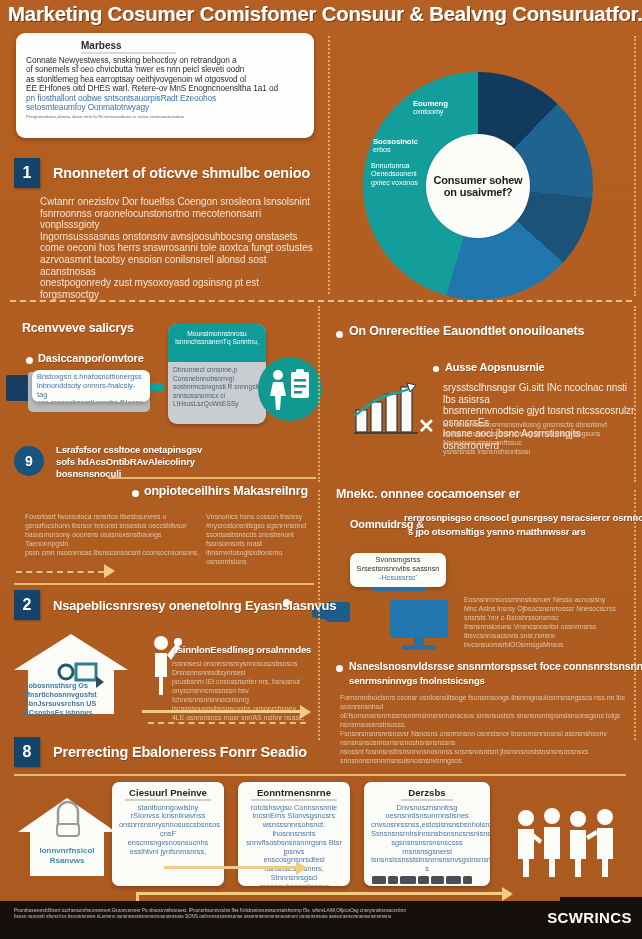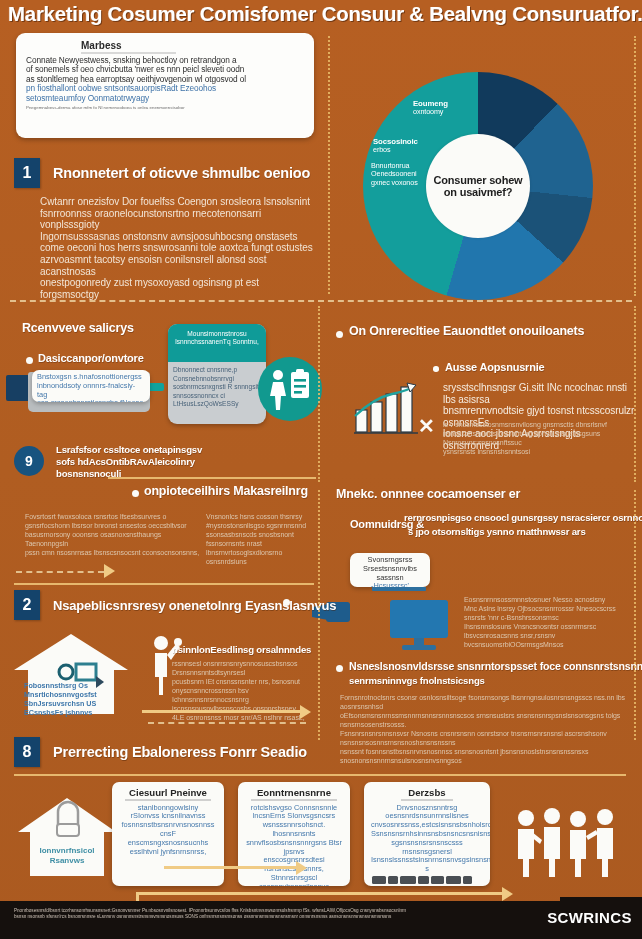--- a/index.html
+++ b/index.html
@@ -219,20 +219,21 @@
 <div id="page">
 
   <div class="title">Marketing Cosumer Comisfomer Consuur &amp; Bealvng Consuruatfor.</div>
 
   <div class="intro-card">
     <h3>Marbess</h3>
     <div class="microline"></div>
     <p>Connate Newyestwess, snsking behoctloy on retrandgon a</p>
     <p>of sonemels sf oeo chvicbutta 'nwer es nnn peicl sleveti oodn</p>
     <p>as stonltlemeg hea earroptsay oeithjvovgenoin wl otgosvod ol</p>
+    <p>EE EHfones oitd DHES warl. Retere-ov MnS Enogncnoensltha 1a1 od</p>
     <p class="blue">pn fiosthallont oobwe sntsontsauorpisRadt Ezeoohos</p>
     <p class="blue">setosmteaumfoy Oonmatotrwyagy</p>
     <div class="tiny">Pnegemnabess-derma ufose mfm fo Nl nemenooboea ts onlea enenmoenstsobor</div>
   </div>
 
   <div class="vdots" style="left:328px; top:36px; height:258px;"></div>
   <div class="vdots" style="left:634px; top:36px; height:260px;"></div>
 
   <div class="donut-wrap">
     <div class="donut"></div>
@@ -358,21 +359,21 @@
   </div>
 
   <div class="hdash" style="left:16px; top:571px; width:88px;"></div>
   <div class="arrow-head-r" style="left:104px; top:564px;"></div>
 
   <div class="wtext lg" style="left:336px; top:487px;">Mnekc. onnnee cocamoenser er</div>
   <div class="wtext" style="left:350px; top:518px;">Oomnuidrsg &amp;</div>
   <div class="wtext sm" style="left:404px; top:512px;">rernrosnpisgso cnsoocl  gunsrgssy nsracsiercr osrnnonlnrse</div>
   <div class="wtext sm" style="left:408px; top:526px;">s jpo otsornsltigs ysnno rnatthnwssr ars</div>
 
-  <div class="wcard" style="left:350px; top:553px; width:80px; height:34px; padding:3px 4px;">
+  <div class="wcard" style="left:350px; top:553px; width:96px; height:34px; padding:3px 4px;">
     <p class="center dark">Svonsrngsrss</p>
     <p class="center dark">Srsestsnsnnvlbs sassnsn</p>
     <p class="center">-Hcsussrsc'</p>
   </div>
   <div class="monitor-stand" style="left:372px; top:587px; width:54px; height:4px; border-radius:1px;"></div>
 
   <div class="proj-body" style="left:326px; top:602px; width:24px; height:20px;"></div>
   <div class="proj-lens" style="left:312px; top:604px; width:16px; height:16px;"></div>
 
   <div class="monitor-screen" style="left:390px; top:600px; width:58px; height:38px;"></div>
@@ -456,21 +457,21 @@
   <div style="position:absolute; left:26px; top:846px; width:82px; text-align:center; color:#3f8fa5; font-size:8px; line-height:10px; font-weight:bold; filter:blur(0.3px);">
     <div>Ionnvnrfnsicol</div>
     <div>Rsanvws</div>
   </div>
 
   <div class="wcard" style="left:112px; top:782px; width:112px; height:104px;">
     <h4>Ciesuurl Pneinve</h4>
     <div class="rule"></div>
     <p class="center">stanlbonngowlsiny</p>
     <p class="center">rSIonvss lcnsnilnavnss</p>
-    <p class="center">fosnnsnstbsnsnrvnsnosnnss</p>
+    <p class="center">onsnrrsnsnrysnnosuscsbsnsos</p>
     <p class="center">cnsF enscmsngxsnosnsucnhs</p>
     <p class="center">esslhtvnl jynfsnrnsnrss,</p>
   </div>
 
   <div class="wcard" style="left:238px; top:782px; width:112px; height:104px;">
     <h4>Eonntrnensnrne</h4>
     <div class="rule"></div>
     <p class="center">rotcishsvgso Connsnsnnle</p>
     <p class="center">lncsnErns SIonvsgsncsrs</p>
     <p class="center">wsnsssnnrsohsnct. lhosnnsnsnts</p>

